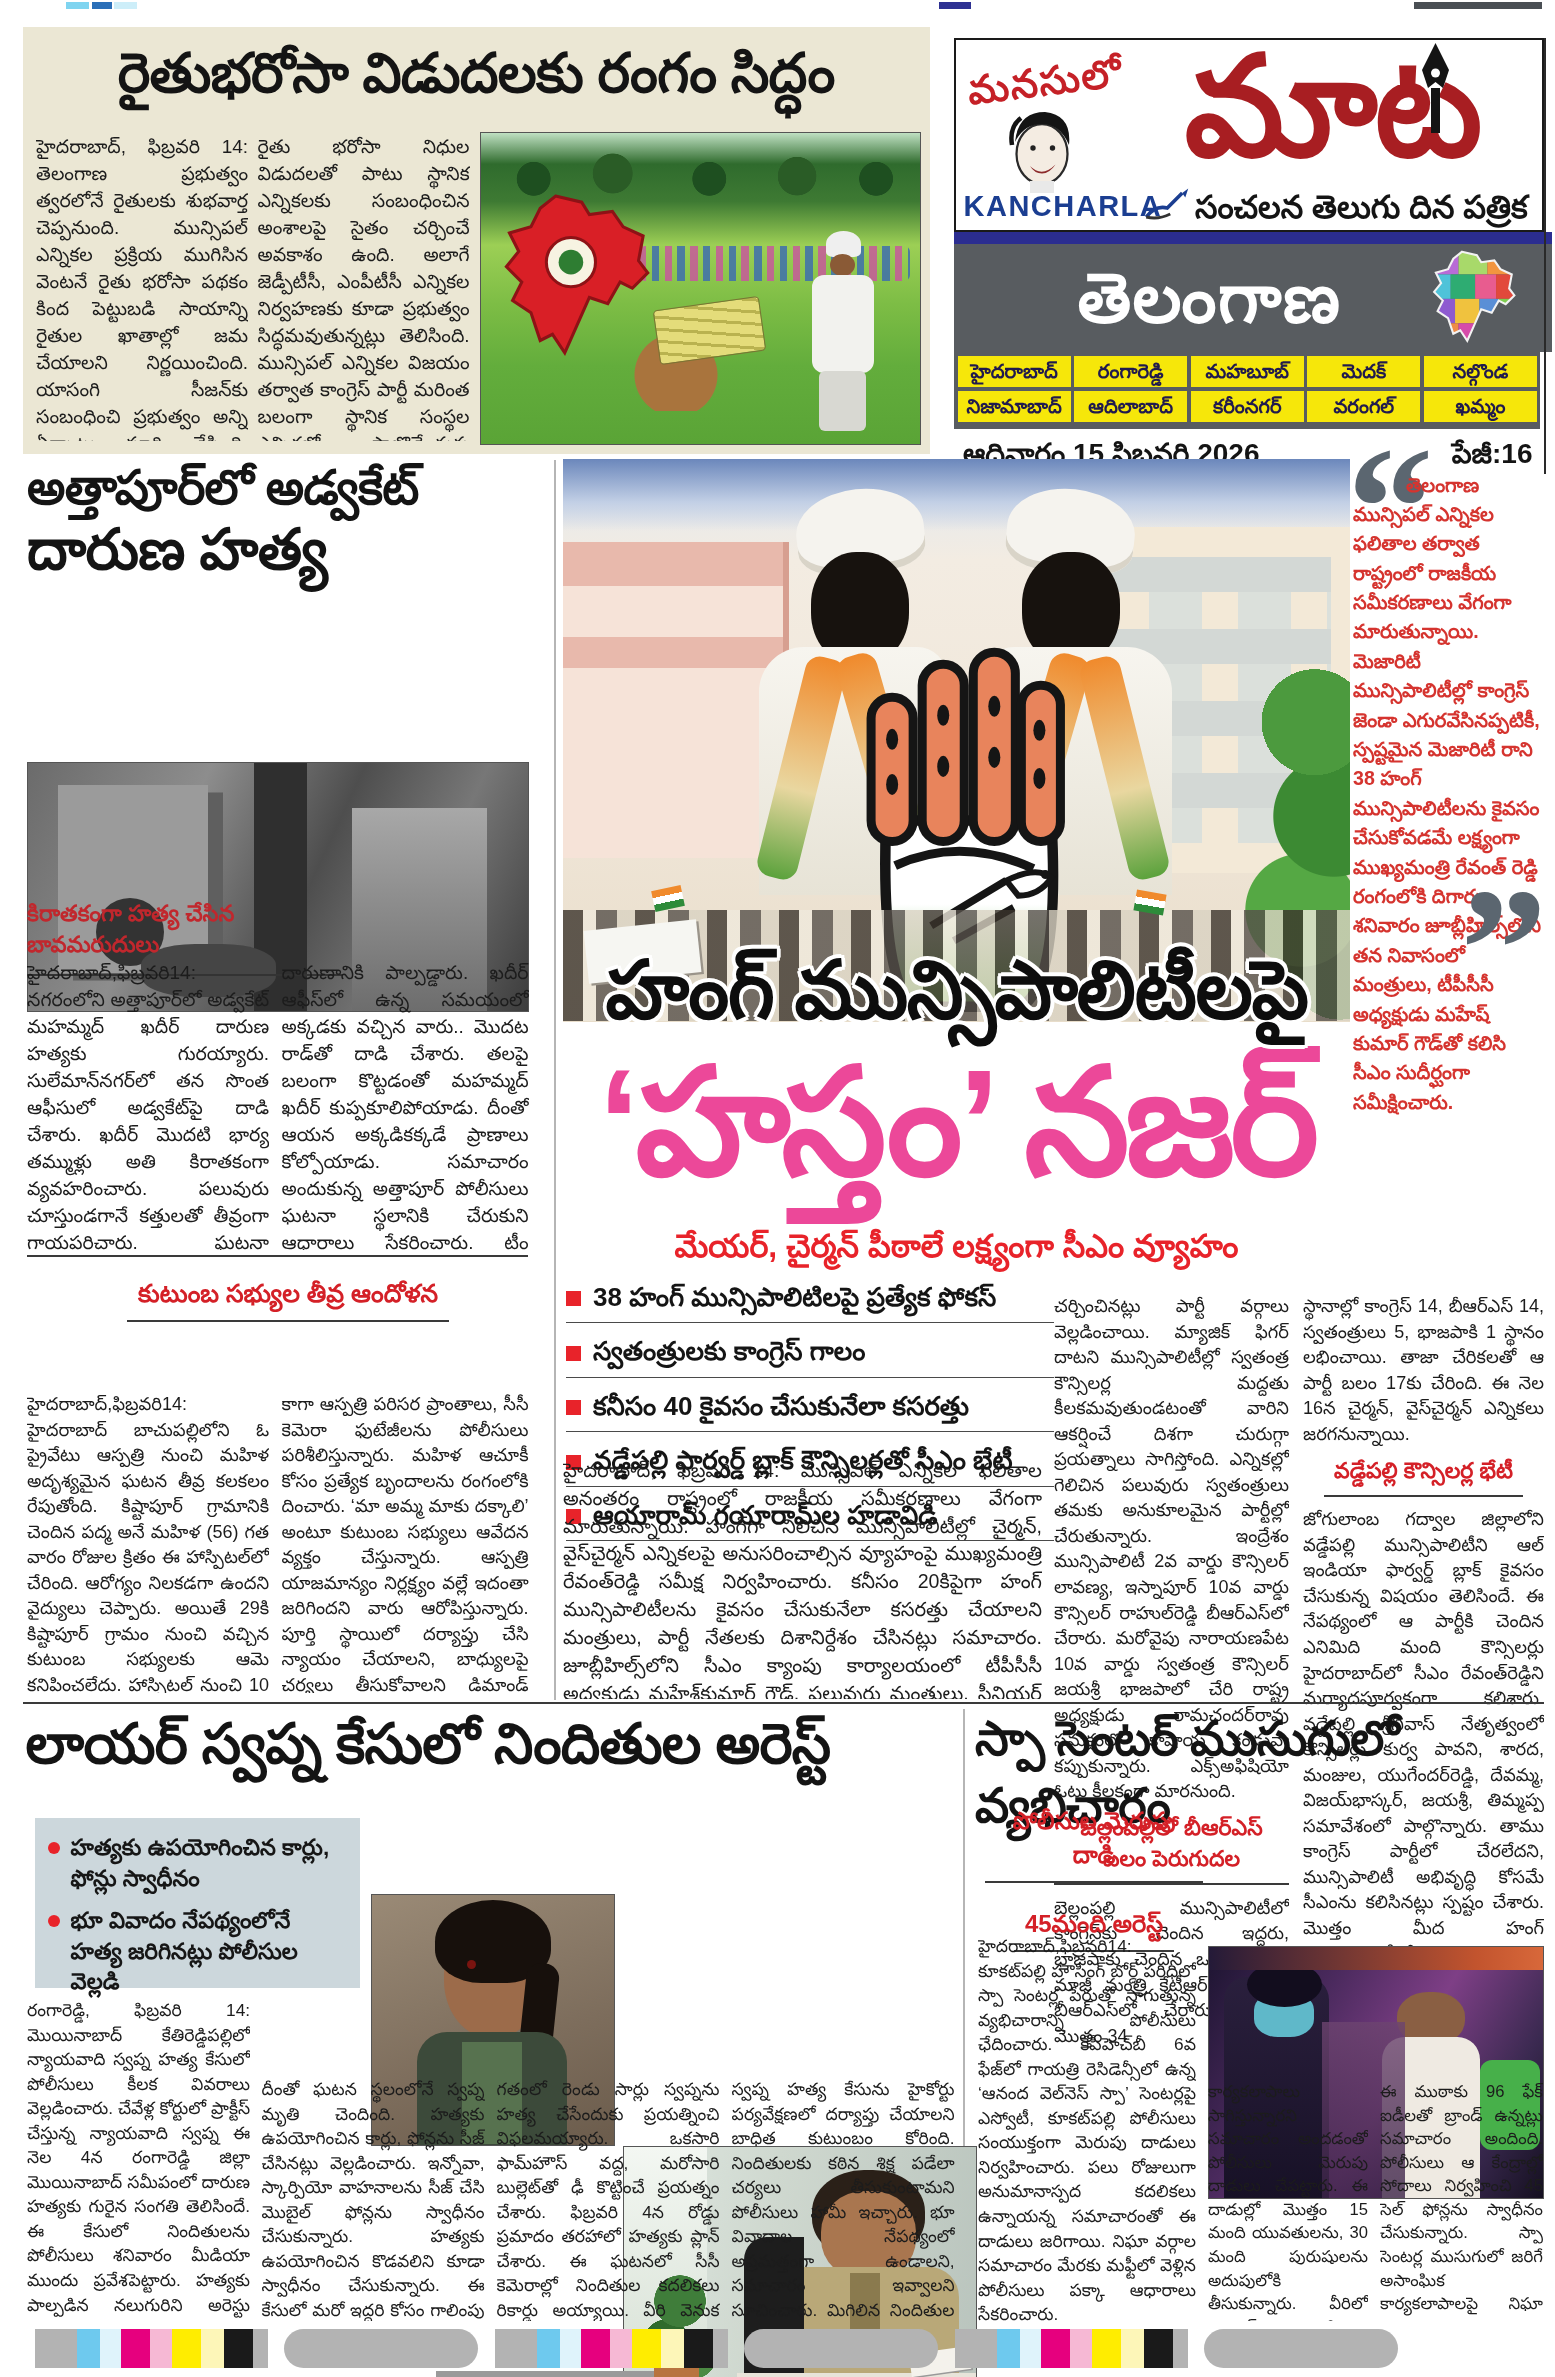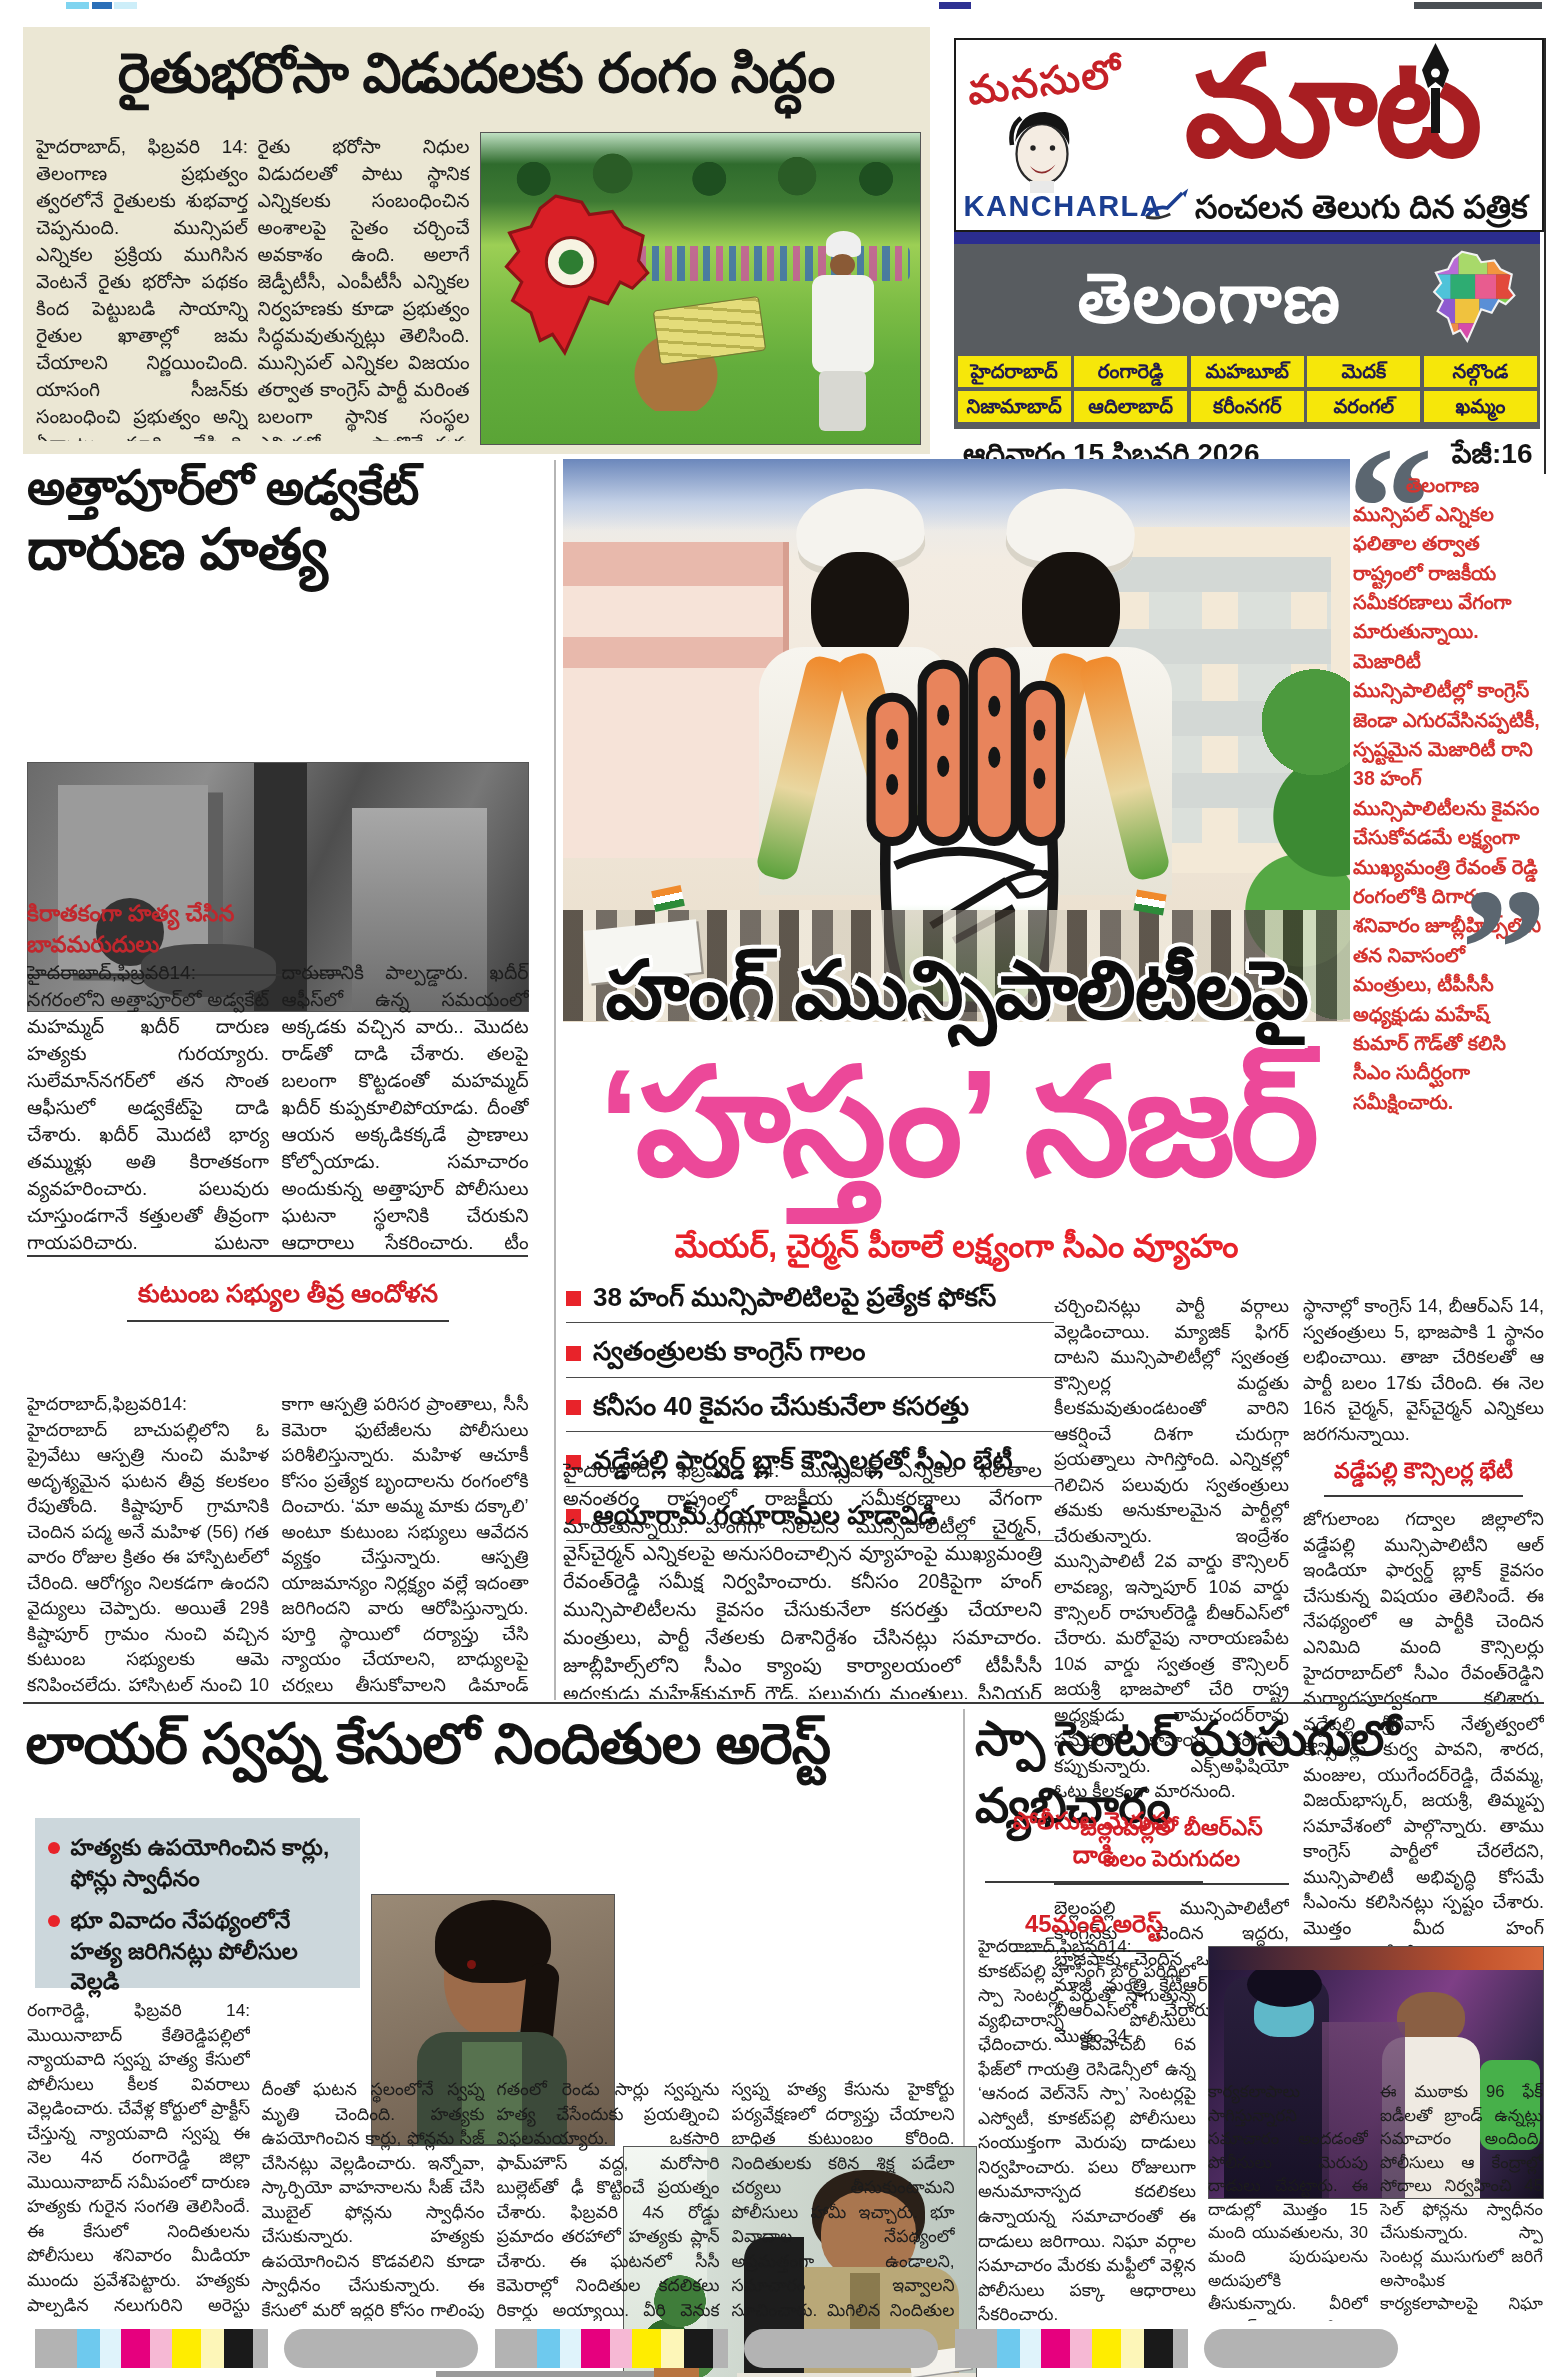--- a/index.html
+++ b/index.html
@@ -84,21 +84,21 @@
     </svg>
 
     <svg class="abs" style="left:187px;top:147px;" width="50" height="36" viewBox="0 0 33 24">
       <path d="M2 20 Q8 12 16 14 L26 4" fill="none" stroke="#1b3e91" stroke-width="2.4"></path>
       <path d="M26 4 L30 1 L28 7 Z" fill="#1b3e91"></path>
       <path d="M2 20 Q10 22 18 18" fill="none" stroke="#333" stroke-width="2"></path>
     </svg>
     <div class="abs" style="left:239px;top:149px;font-size:32px;font-weight:700;color:#141414;">సంచలన తెలుగు దిన పత్రిక</div>
   </section>
 
-  <section class="abs" style="left:954px;top:232px;width:586px;height:120px;background:#585c60;">
+  <section class="abs" style="left:954px;top:232px;width:586px;height:120px;background:#585c60;padding-left:12px;">
     <div class="abs" style="left:0;top:0;width:100%;height:12px;background:#2b2d90;"></div>
     <div class="abs" style="left:60px;top:27px;width:391px;text-align:center;font-size:69px;font-weight:800;color:#ffffff;letter-spacing:1.5px;">తెలంగాణ</div>
     <svg class="abs" style="left:474px;top:18px;" width="89" height="96" viewBox="0 0 100 110">
       <clipPath id="tg">
           <path d="M38 2 L55 6 L60 14 L75 12 L82 22 L95 28 L92 44 L98 52 L88 62 L80 58 L72 72 L60 68 L52 86 L44 104 L36 92 L28 96 L22 78 L10 70 L16 58 L6 48 L14 38 L8 26 L22 22 L28 10 Z"></path>
         </clipPath>
       <g clip-path="url(#tg)">
         <rect x="0" y="0" width="34" height="28" fill="#b86bd6"></rect>
           <rect x="34" y="0" width="33" height="28" fill="#a8d96a"></rect>
           <rect x="67" y="0" width="33" height="28" fill="#f2953f"></rect>

